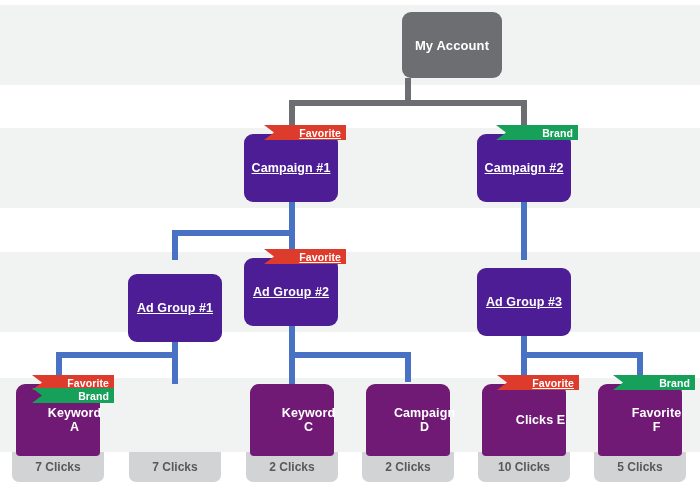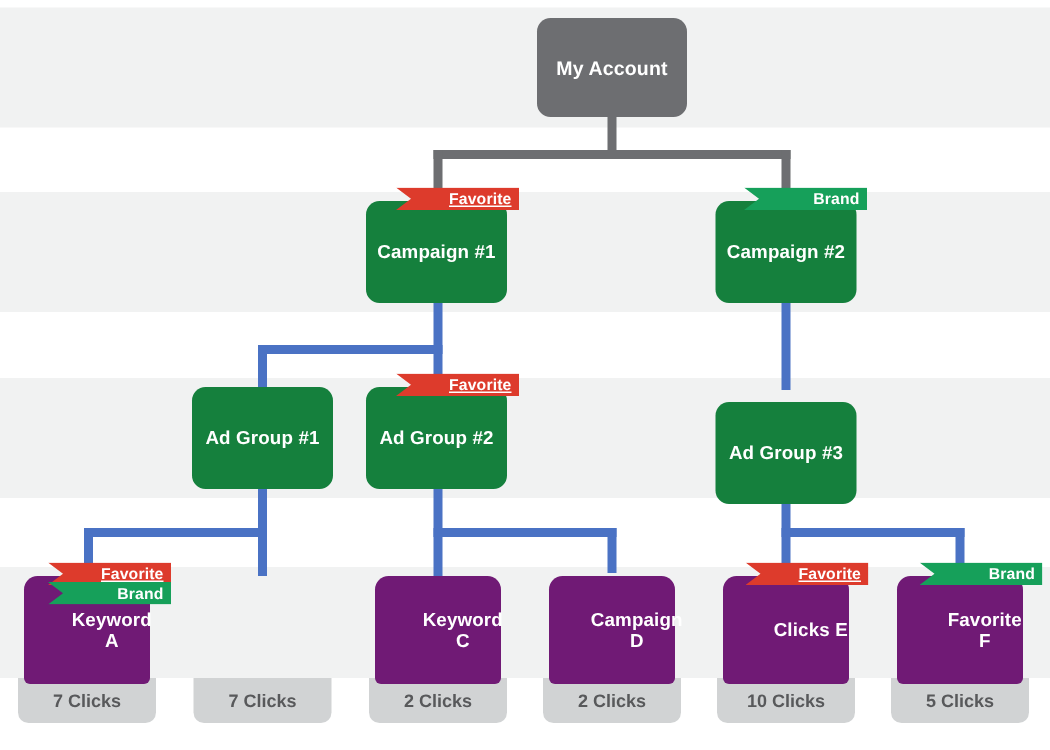--- a/index.html
+++ b/index.html
@@ -45,24 +45,26 @@
     color: #ffffff;
     font-weight: bold;
     font-size: 12.5px;
     letter-spacing: 0.1px;
     text-align: center;
     z-index: 5;
   }
   .node.account {
     background: #6d6e71;
     font-size: 13px;
+    margin-left: 44px;
   }
   .node.campaign,
   .node.adgroup {
-    background: #15803d;
+    background: #4c1d95;
+    text-decoration: underline;
   }
   .node.keyword {
     background: #701a75;
     border-radius: 9px 9px 4px 4px;
     padding-left: 33px;
   }
   
   .clicks-footer {
     position: absolute;
     box-sizing: border-box;
@@ -134,21 +136,21 @@
   <div class="conn" style="left:637px; top:352px; width:6px;   height:30px;"></div>
 
   <div class="node account" style="left:358px; top:12px; width:100px; height:66px;">My Account</div>
 
   <div class="ribbon favorite" style="left:264px; top:125px; width:82px;">Favorite</div>
   <div class="node campaign" style="left:244px; top:134px; width:94px; height:68px;">Campaign #1</div>
 
   <div class="ribbon brand" style="left:496px; top:125px; width:82px;">Brand</div>
   <div class="node campaign" style="left:477px; top:134px; width:94px; height:68px;">Campaign #2</div>
 
-  <div class="node adgroup" style="left:128px; top:258px; width:94px; height:68px;">Ad Group #1</div>
+  <div class="node adgroup" style="left:128px; top:274px; width:94px; height:68px;">Ad Group #1</div>
 
   <div class="ribbon favorite" style="left:264px; top:249px; width:82px;">Favorite</div>
   <div class="node adgroup" style="left:244px; top:258px; width:94px; height:68px;">Ad Group #2</div>
 
   <div class="node adgroup" style="left:477px; top:268px; width:94px; height:68px;">Ad Group #3</div>
 
   <div class="ribbon favorite" style="left:32px; top:375px; width:82px;">Favorite</div>
   <div class="ribbon brand" style="left:32px; top:388px; width:82px;">Brand</div>
   <div class="node keyword" style="left:16px; top:384px; width:84px; height:72px;">Keyword A</div>
   <div class="clicks-footer" style="left:12px; top:452px; width:92px; height:30px;">7 Clicks</div>

